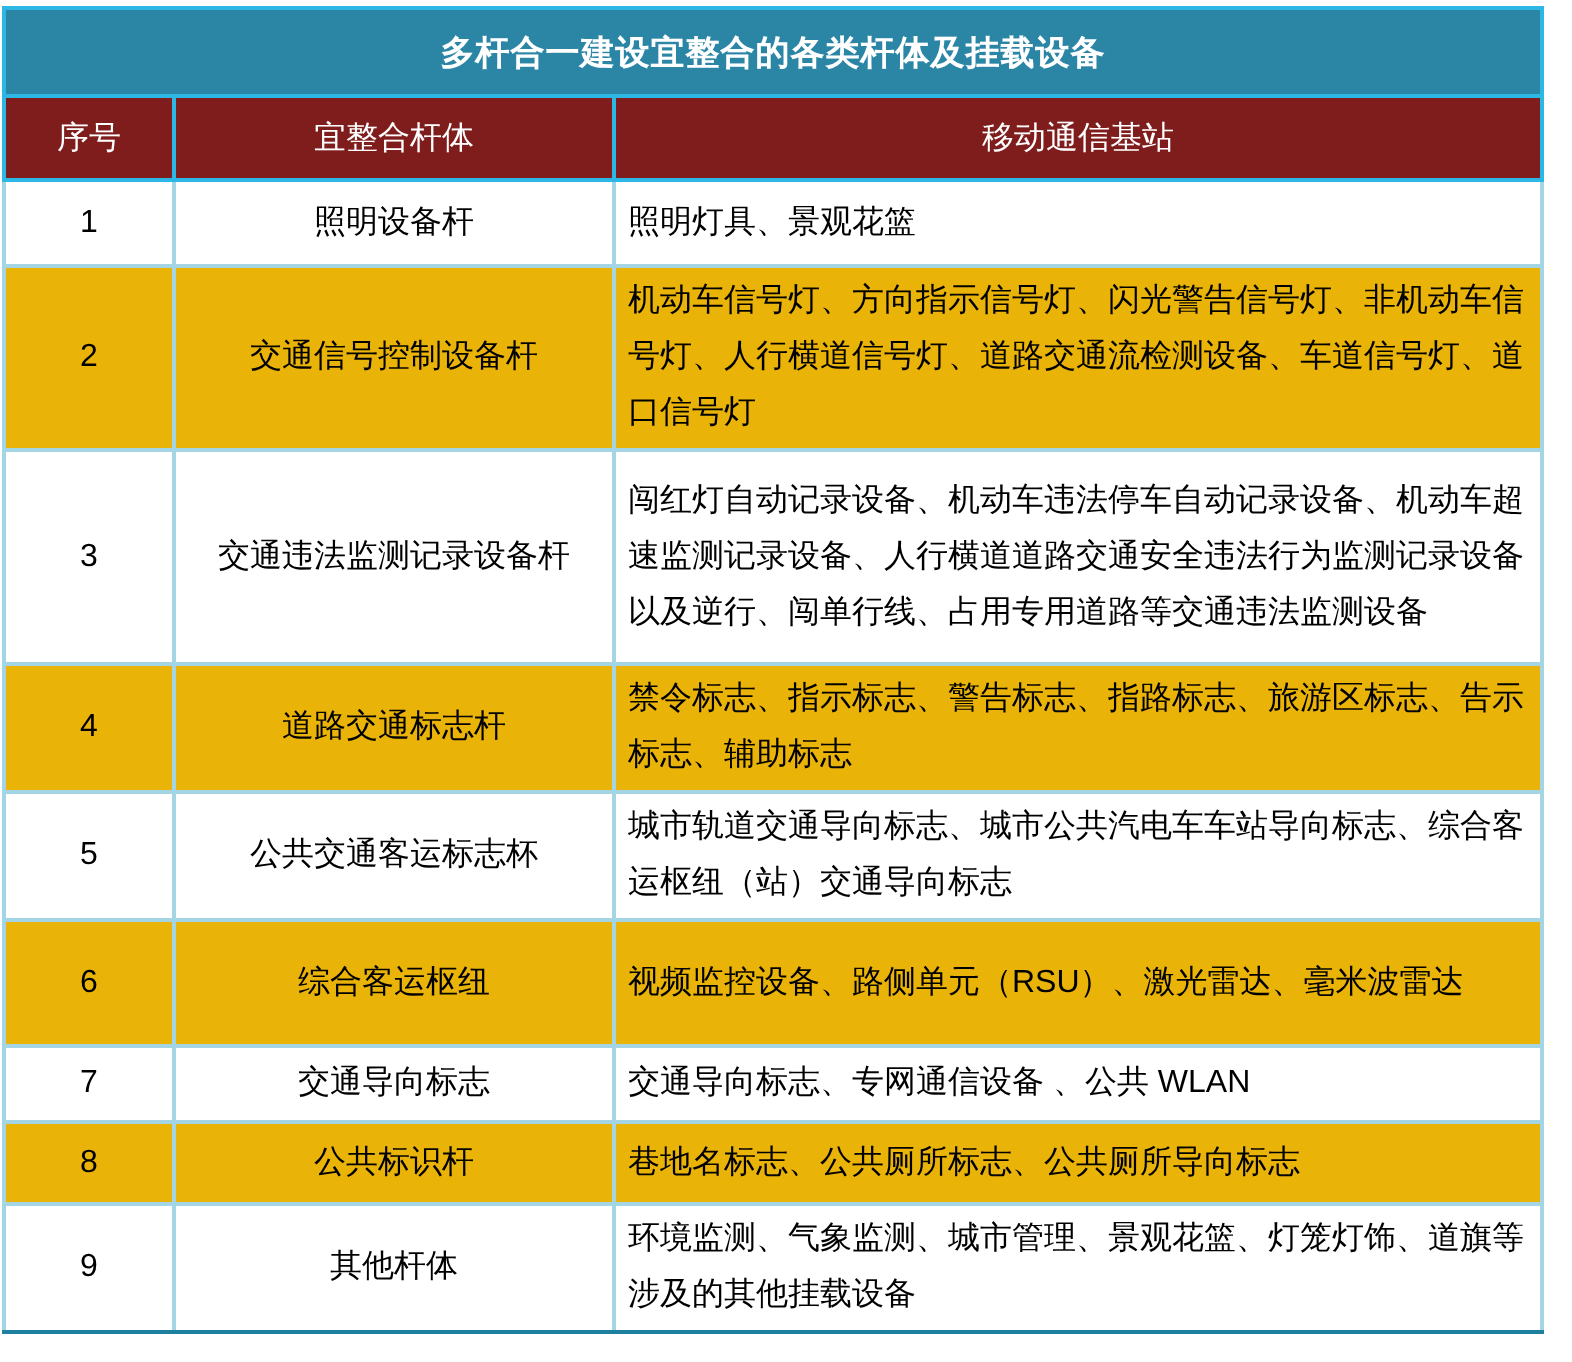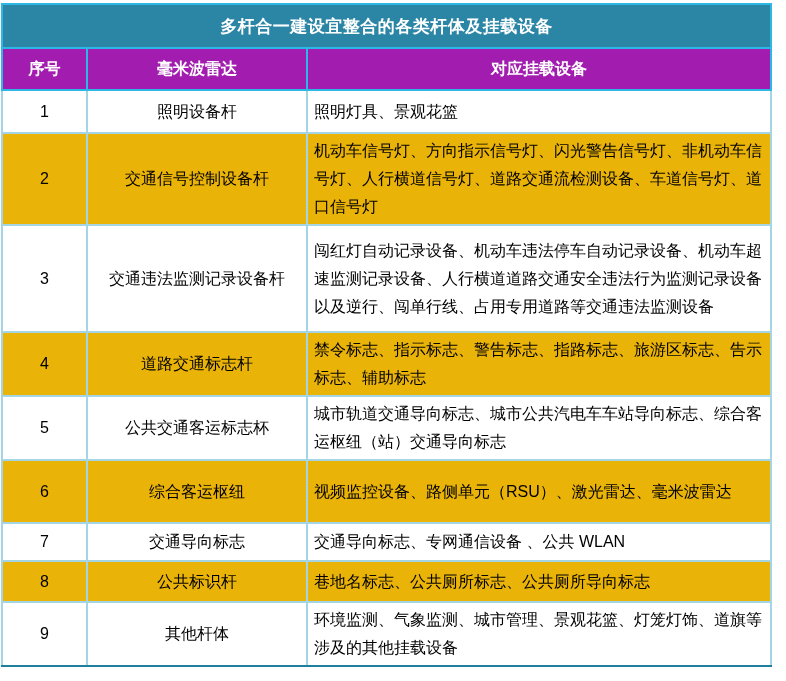--- a/index.html
+++ b/index.html
@@ -30,23 +30,23 @@
     background: #2b86a6;
     color: #ffffff;
     font-weight: bold;
     font-size: 17px;
     text-align: center;
     height: 40px;
     border: 2px solid #2db7e5;
     letter-spacing: 0.5px;
   }
   tr.head-row th {
-    background: #a21caf;
+    background: #7f1d1d;
     color: #ffffff;
-    font-weight: bold;
+    font-weight: normal;
     font-size: 16px;
     text-align: center;
     height: 38px;
     border: 2px solid #2db7e5;
   }
 
   
   td.cell {
     border: 2px solid #a3d5e4;
     font-size: 16px;
@@ -88,22 +88,22 @@
         <col class="c-dev">
     </colgroup>
 
     <tbody>
         <tr class="title-row">
       <td colspan="3">多杆合一建设宜整合的各类杆体及挂载设备</td>
     </tr>
 
     <tr class="head-row">
       <th>序号</th>
-      <th>毫米波雷达</th>
-      <th>对应挂载设备</th>
+      <th>宜整合杆体</th>
+      <th>移动通信基站</th>
     </tr>
 
     <tr class="r1">
       <td class="cell cell-no">1</td>
       <td class="cell cell-pole">照明设备杆</td>
       <td class="cell cell-dev">照明灯具、景观花篮</td>
     </tr>
 
     <tr class="r2 alt">
       <td class="cell cell-no">2</td>

